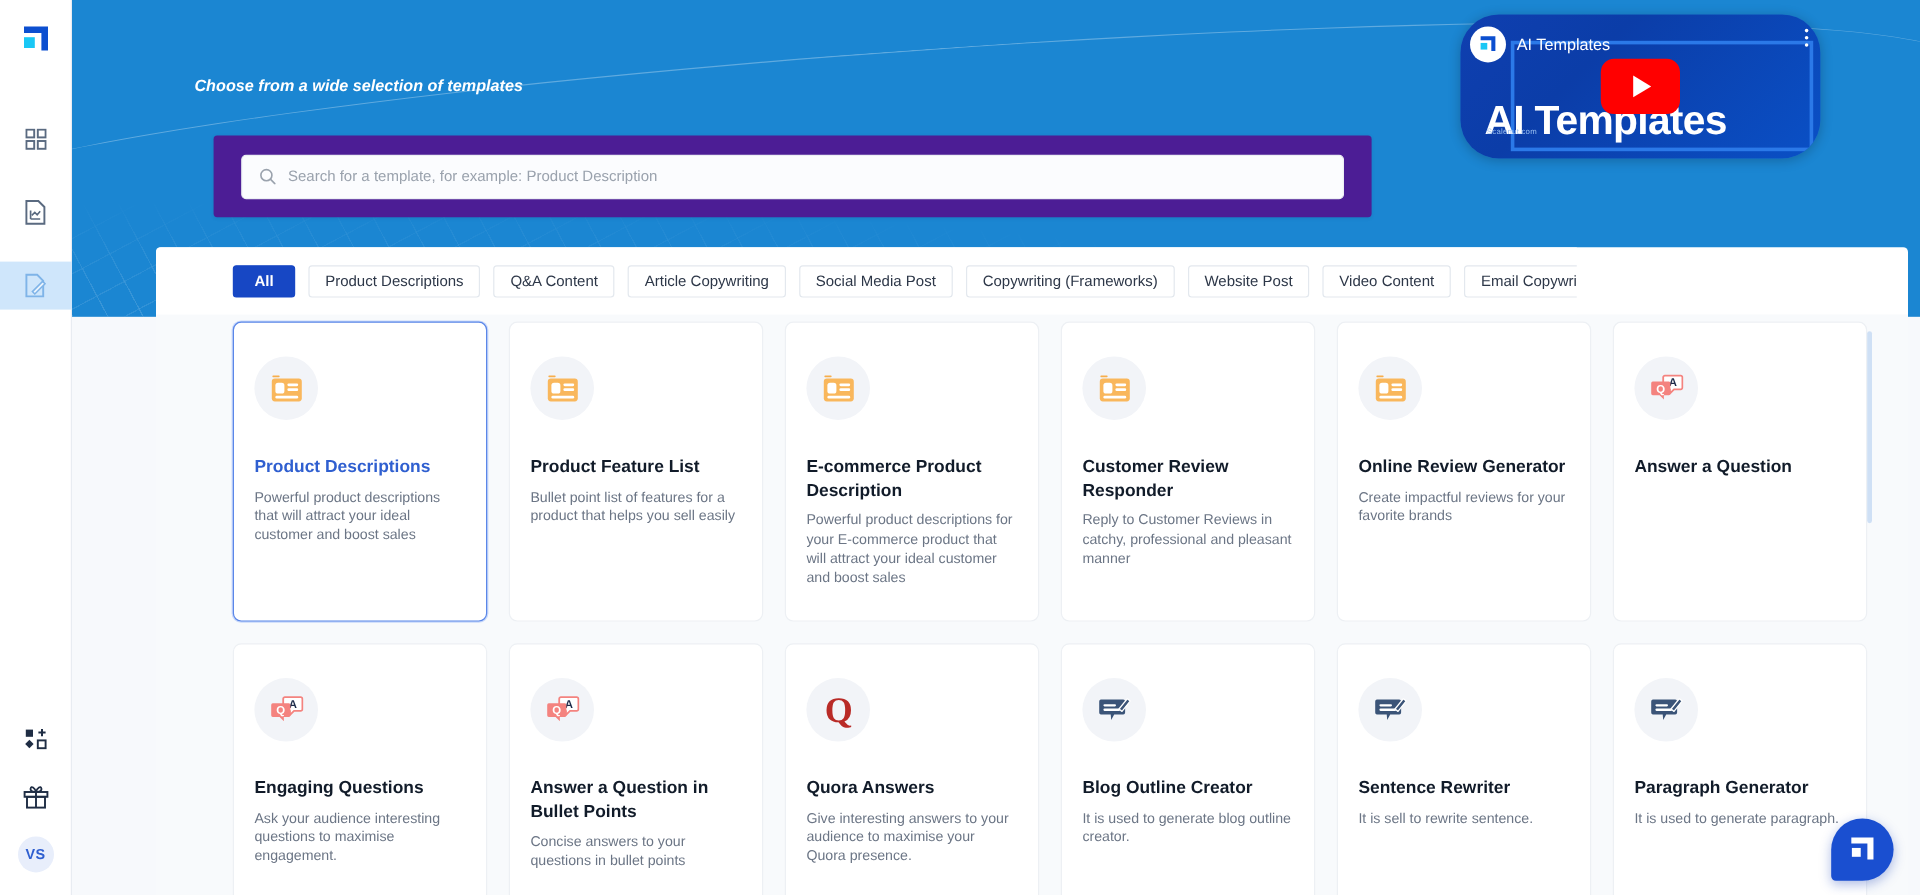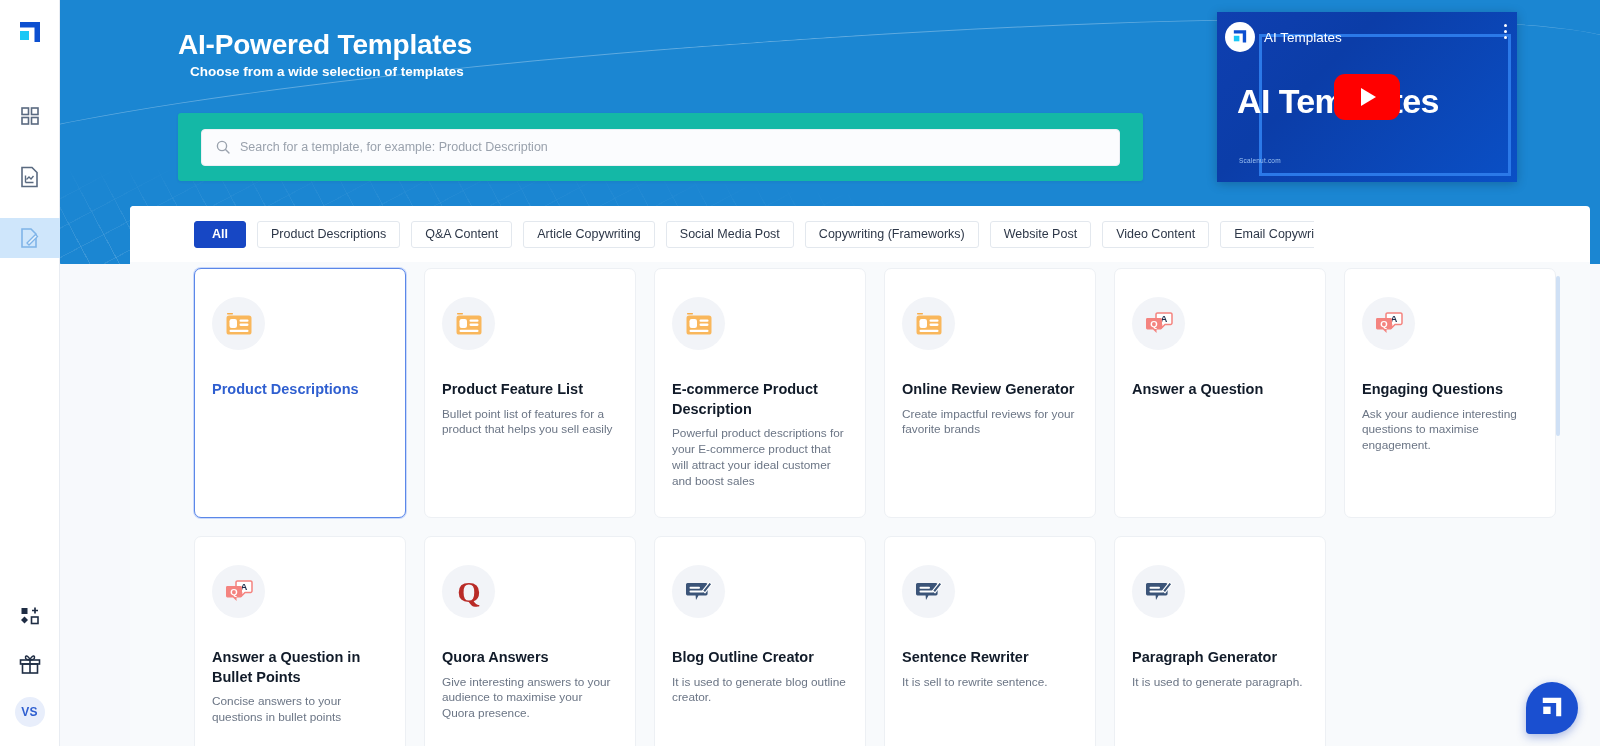--- a/index.html
+++ b/index.html
@@ -70,51 +70,52 @@
   }
   #hero .swoosh1 { top: -170px; transform: rotate(-3.2deg); }
   #hero .swoosh2 { top: -118px; transform: rotate(-4.6deg); }
   #hero .swoosh3 { top: 40px;  transform: rotate(-4.0deg); }
 
   .hero-title {
     position:absolute; left: 118px; top: 29px;
     font-size: 28px; font-weight: bold; color:#fff; letter-spacing:-.2px;
   }
   .hero-sub {
-    position:absolute; left: 130px; top: 64px;
-    font-size: 13.5px; font-weight: bold; color:#ffffff;
+    position:absolute; left: 102px; top: 64px;
+    font-size: 13.5px; font-weight: bold; color:#ffffff;font-style:italic;
   }
 
   
   #search-panel {
     position:absolute; left: 118px; top: 113px;
     width: 965px; height: 68px;
-    background:#14b8a6; border-radius: 3px;
+    background:#4c1d95; border-radius: 3px;
     display:flex; align-items:center; justify-content:center;
     box-shadow: 0 1px 3px rgba(0,0,0,.06);
   }
   #search-box {
     width: 919px; height: 37px;
     background:#fbfcfe; border:1px solid #eceff4; border-radius:4px;
     display:flex; align-items:center; padding: 0 14px; gap: 10px;
   }
   #search-input {
     flex:1; border:none; outline:none; background:transparent;
     font-family: "Liberation Sans", sans-serif;
     font-size: 12.5px; color:#3c4450;
   }
   #search-input::placeholder { color:#9aa2ad; }
 
   
   #video-card {
     position:absolute; left: 1157px; top: 12px;
-    width: 300px; height: 170px;
+    width: 300px; height: 120px;
     background: linear-gradient(135deg,#0f3fb0 0%, #0b3da8 35%, #0a50c6 100%);
     overflow:hidden;
     box-shadow: 0 2px 10px rgba(0,0,0,.22);
+    border-radius: 32px;
   }
   #video-card .inner-frame {
     position:absolute; left: 42px; top: 22px; right: 6px; bottom: 6px;
     border: 3px solid #2b79e8;
   }
   #video-card .vc-top { position:absolute; left:8px; top:10px; display:flex; align-items:center; gap:9px; z-index:4; }
   #video-card .vc-avatar {
     width:30px; height:30px; border-radius:50%; background:#fff;
     display:flex; align-items:center; justify-content:center;
   }
@@ -281,21 +282,20 @@
 </aside>
 
 <div id="main">
 
   <header id="hero">
     <div class="mesh"></div>
     <div class="swoosh1"></div>
     <div class="swoosh2"></div>
     <div class="swoosh3"></div>
 
-    <h1 class="hero-title">AI-Powered Templates</h1>
     <div class="hero-sub">Choose from a wide selection of templates</div>
 
     <div id="search-panel">
       <div id="search-box">
         <svg width="14" height="14" viewBox="0 0 14 14">
           <circle cx="6" cy="6" r="4.6" fill="none" stroke="#9aa2ad" stroke-width="1.35"></circle>
           <path d="M9.5 9.5 L13 13" stroke="#9aa2ad" stroke-width="1.35" stroke-linecap="round"></path>
         </svg>
         <input id="search-input" type="text" placeholder="Search for a template, for example: Product Description" style="">
       </div>
@@ -346,20 +346,21 @@
               <svg width="28" height="28" viewBox="0 0 28 28">
       <rect x="2" y="3" width="6" height="1.4" rx=".6" fill="#f7ae4c"></rect>
       <rect x="1.5" y="5.5" width="25" height="19" rx="2.6" fill="#f9b75c"></rect>
       <rect x="4.5" y="9" width="7.5" height="9" rx="2.2" fill="#ffffff"></rect>
       <rect x="14.5" y="9.5" width="9" height="2.3" rx="1.1" fill="#ffffff"></rect>
       <rect x="14.5" y="13.6" width="9" height="2.3" rx="1.1" fill="#ffffff"></rect>
       <rect x="4.5" y="19.8" width="19" height="2.3" rx="1.1" fill="#ffffff"></rect>
     </svg>
             </div>
             <div class="card-title">Product Descriptions</div>
+            <div class="card-desc">Powerful product descriptions that will attract your ideal customer and boost sales</div>
           </div>
           <div class="card">
             <div class="card-icon">
               <svg width="28" height="28" viewBox="0 0 28 28">
       <rect x="2" y="3" width="6" height="1.4" rx=".6" fill="#f7ae4c"></rect>
       <rect x="1.5" y="5.5" width="25" height="19" rx="2.6" fill="#f9b75c"></rect>
       <rect x="4.5" y="9" width="7.5" height="9" rx="2.2" fill="#ffffff"></rect>
       <rect x="14.5" y="9.5" width="9" height="2.3" rx="1.1" fill="#ffffff"></rect>
       <rect x="14.5" y="13.6" width="9" height="2.3" rx="1.1" fill="#ffffff"></rect>
       <rect x="4.5" y="19.8" width="19" height="2.3" rx="1.1" fill="#ffffff"></rect>
@@ -386,20 +387,34 @@
             <div class="card-icon">
               <svg width="28" height="28" viewBox="0 0 28 28">
       <rect x="2" y="3" width="6" height="1.4" rx=".6" fill="#f7ae4c"></rect>
       <rect x="1.5" y="5.5" width="25" height="19" rx="2.6" fill="#f9b75c"></rect>
       <rect x="4.5" y="9" width="7.5" height="9" rx="2.2" fill="#ffffff"></rect>
       <rect x="14.5" y="9.5" width="9" height="2.3" rx="1.1" fill="#ffffff"></rect>
       <rect x="14.5" y="13.6" width="9" height="2.3" rx="1.1" fill="#ffffff"></rect>
       <rect x="4.5" y="19.8" width="19" height="2.3" rx="1.1" fill="#ffffff"></rect>
     </svg>
             </div>
+            <div class="card-title">Customer Review Responder</div>
+            <div class="card-desc">Reply to Customer Reviews in catchy, professional and pleasant manner</div>
+          </div>
+          <div class="card">
+            <div class="card-icon">
+              <svg width="28" height="28" viewBox="0 0 28 28">
+      <rect x="2" y="3" width="6" height="1.4" rx=".6" fill="#f7ae4c"></rect>
+      <rect x="1.5" y="5.5" width="25" height="19" rx="2.6" fill="#f9b75c"></rect>
+      <rect x="4.5" y="9" width="7.5" height="9" rx="2.2" fill="#ffffff"></rect>
+      <rect x="14.5" y="9.5" width="9" height="2.3" rx="1.1" fill="#ffffff"></rect>
+      <rect x="14.5" y="13.6" width="9" height="2.3" rx="1.1" fill="#ffffff"></rect>
+      <rect x="4.5" y="19.8" width="19" height="2.3" rx="1.1" fill="#ffffff"></rect>
+    </svg>
+            </div>
             <div class="card-title">Online Review Generator</div>
             <div class="card-desc">Create impactful reviews for your favorite brands</div>
           </div>
           <div class="card">
             <div class="card-icon">
               <svg width="28" height="26" viewBox="0 0 28 26">
       <path d="M12.5 2 H25.5 A1.4 1.4 0 0 1 27 3.4 V12 A1.4 1.4 0 0 1 25.5 13.4 H20 L16.5 17 L16.6 13.4 H12.5 A1.4 1.4 0 0 1 11 12 V3.4 A1.4 1.4 0 0 1 12.5 2 Z" fill="#ffffff" stroke="#f4837f" stroke-width="1.5" stroke-linejoin="round"></path>
       <text x="19" y="11" font-family="Liberation Sans, sans-serif" font-size="9.5" font-weight="bold" fill="#1d2b4a" text-anchor="middle">A</text>
       <path d="M2.5 7 H15.5 A1.4 1.4 0 0 1 17 8.4 V17 A1.4 1.4 0 0 1 15.5 18.4 H11.5 L11.6 22 L8 18.4 H2.5 A1.4 1.4 0 0 1 1 17 V8.4 A1.4 1.4 0 0 1 2.5 7 Z" fill="#f4837f"></path>
       <text x="9" y="16.3" font-family="Liberation Sans, sans-serif" font-size="9.5" font-weight="bold" fill="#ffffff" text-anchor="middle">Q</text>

